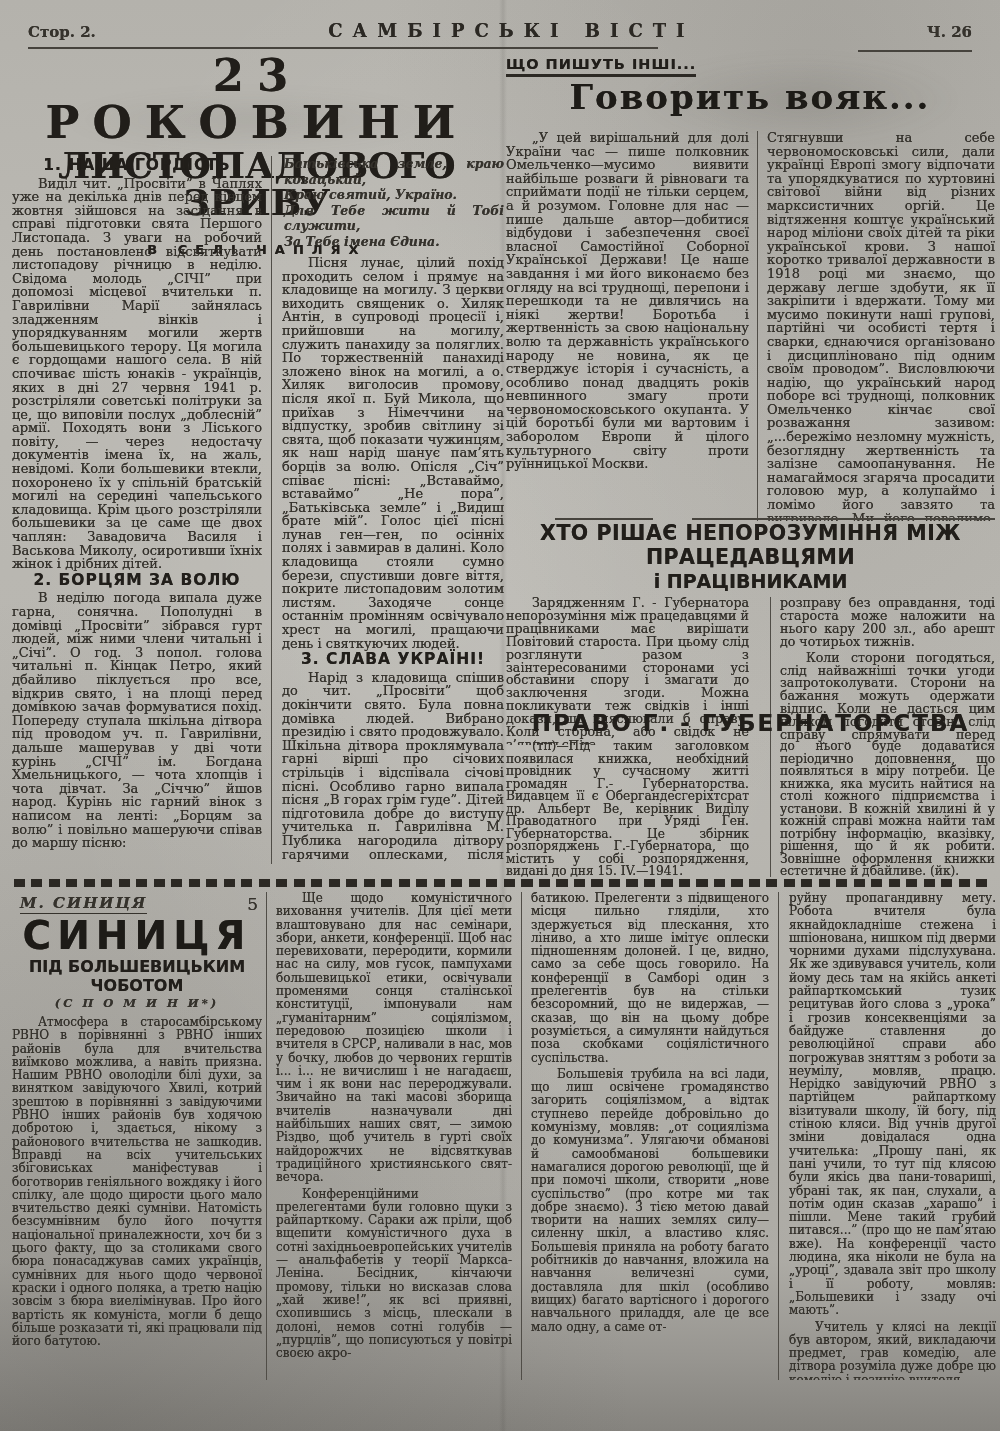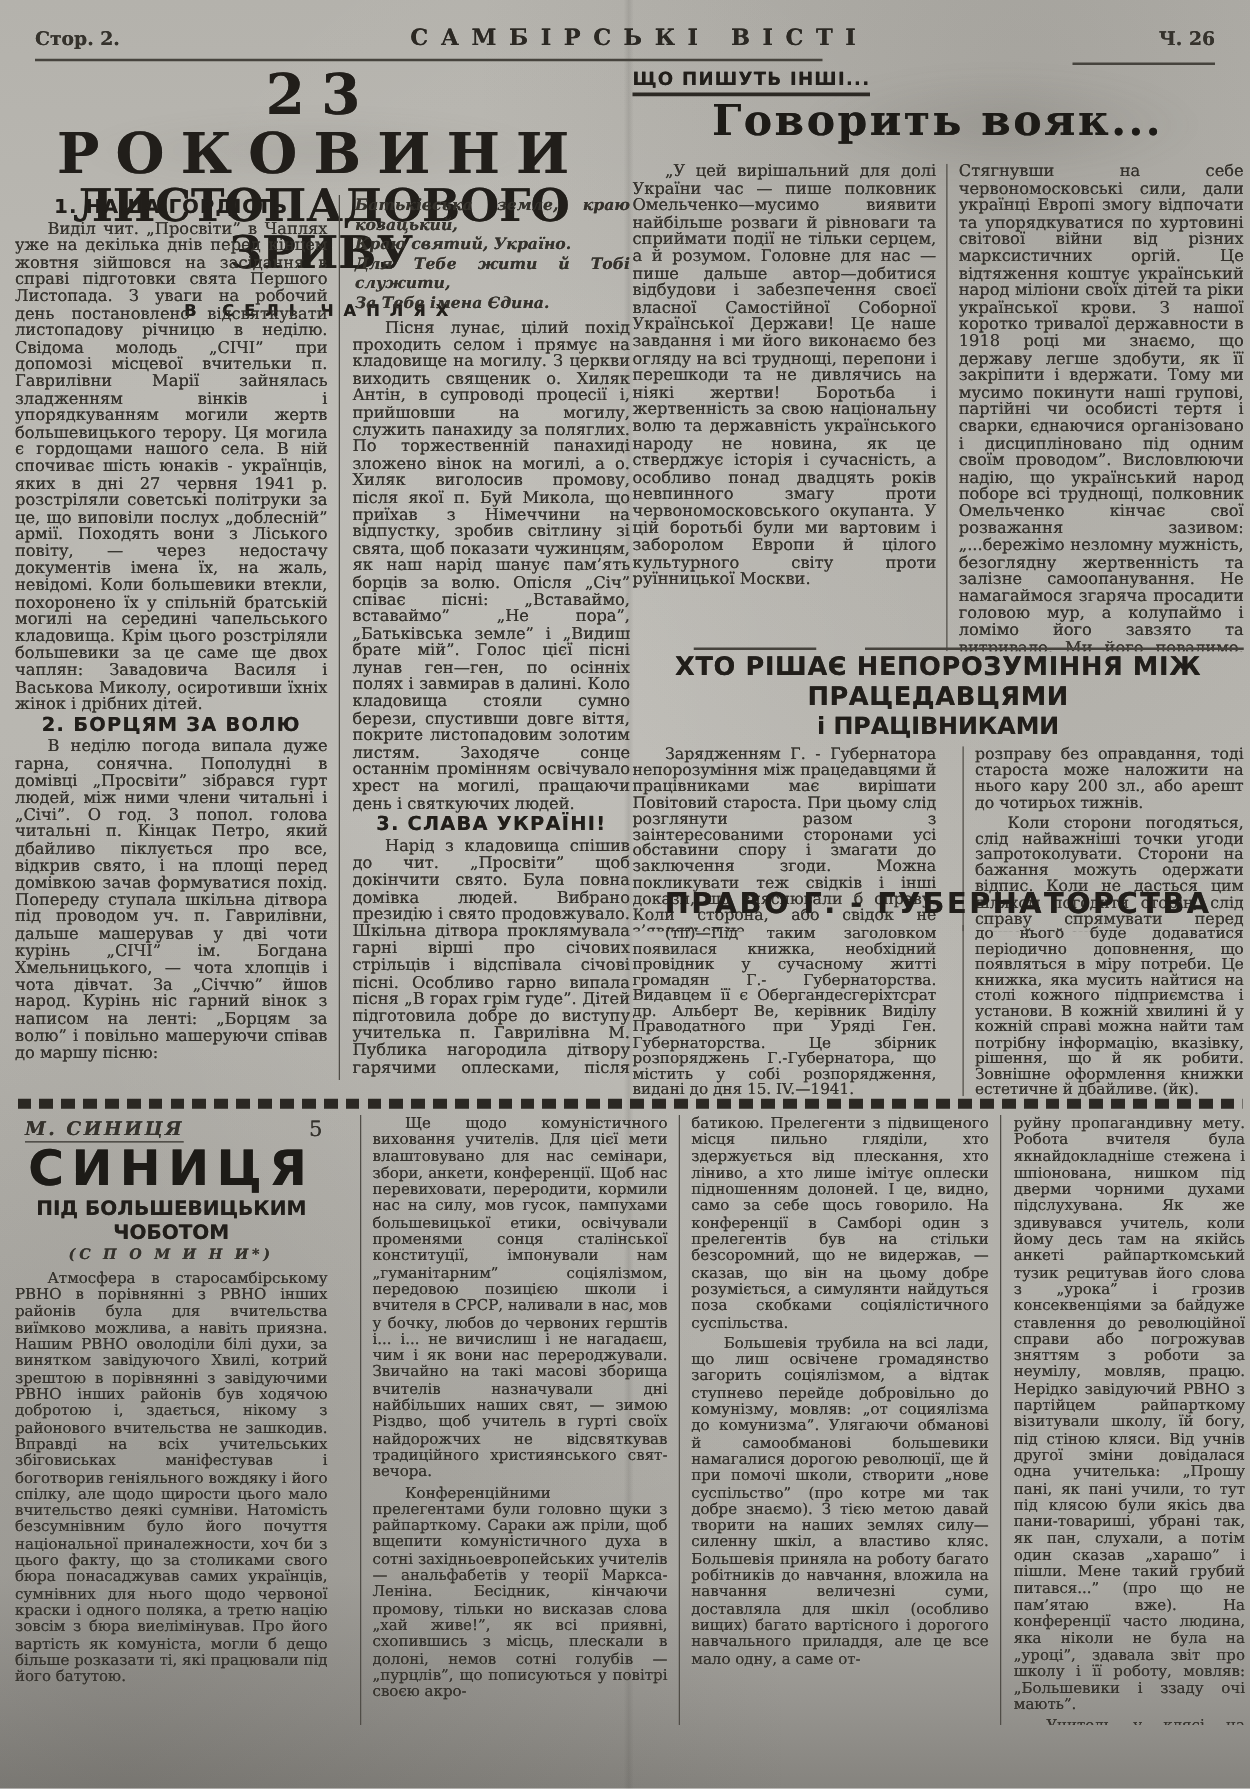--- a/index.html
+++ b/index.html
@@ -59,21 +59,21 @@
   .a4h{font-family:"DejaVu Sans",sans-serif;font-size:23px;font-weight:bold;text-align:center;letter-spacing:2px;color:#211e1a;}
   .a4cols{display:flex;margin-top:4px;height:137px;overflow:hidden;}
   .a4cols .bt{font-size:12.2px;line-height:12.5px;}
   .halfA{width:243px;padding-right:21px;border-right:1.5px solid #504d47;}
   .halfB{flex:1;padding-left:9px;}
   
   .sqdiv{position:absolute;top:879px;left:14px;width:980px;height:8px;
     background:repeating-linear-gradient(90deg,#2b2823 0 11px,rgba(0,0,0,0) 11px 17.5px);}
   
   .bottom{position:absolute;top:892px;left:12px;width:984px;height:488px;display:flex;overflow:hidden;}
-  .bcol1{width:250px;padding-right:26px;border-right:1.5px solid #504d47;}
+  .bcol1{width:250px;padding-right:4px;border-right:1.5px solid #504d47;}
   .bcol2{width:236px;padding:0 9px;border-right:1.5px solid #504d47;}
   .bcol3{width:238px;padding:0 9px;border-right:1.5px solid #504d47;}
   .bcol4{flex:1;padding-left:10px;}
   .bottom .bt{font-size:12px;line-height:13.3px;}
   .author-row{display:flex;justify-content:space-between;align-items:flex-end;padding:2px 4px 0 8px;}
   .author{font-weight:bold;font-style:italic;font-size:15px;letter-spacing:2px;border-bottom:1.5px solid #35322c;padding-bottom:1px;}
   .pgnum{font-size:17px;}
   .t-title{text-align:center;font-family:"DejaVu Sans",sans-serif;font-size:39px;font-weight:bold;letter-spacing:6px;
     margin-top:2px;color:#1d1b17;line-height:1.0;}
   .t-sub{text-align:center;font-family:"DejaVu Sans",sans-serif;font-size:16px;font-weight:bold;margin-top:2px;color:#211e1a;}

